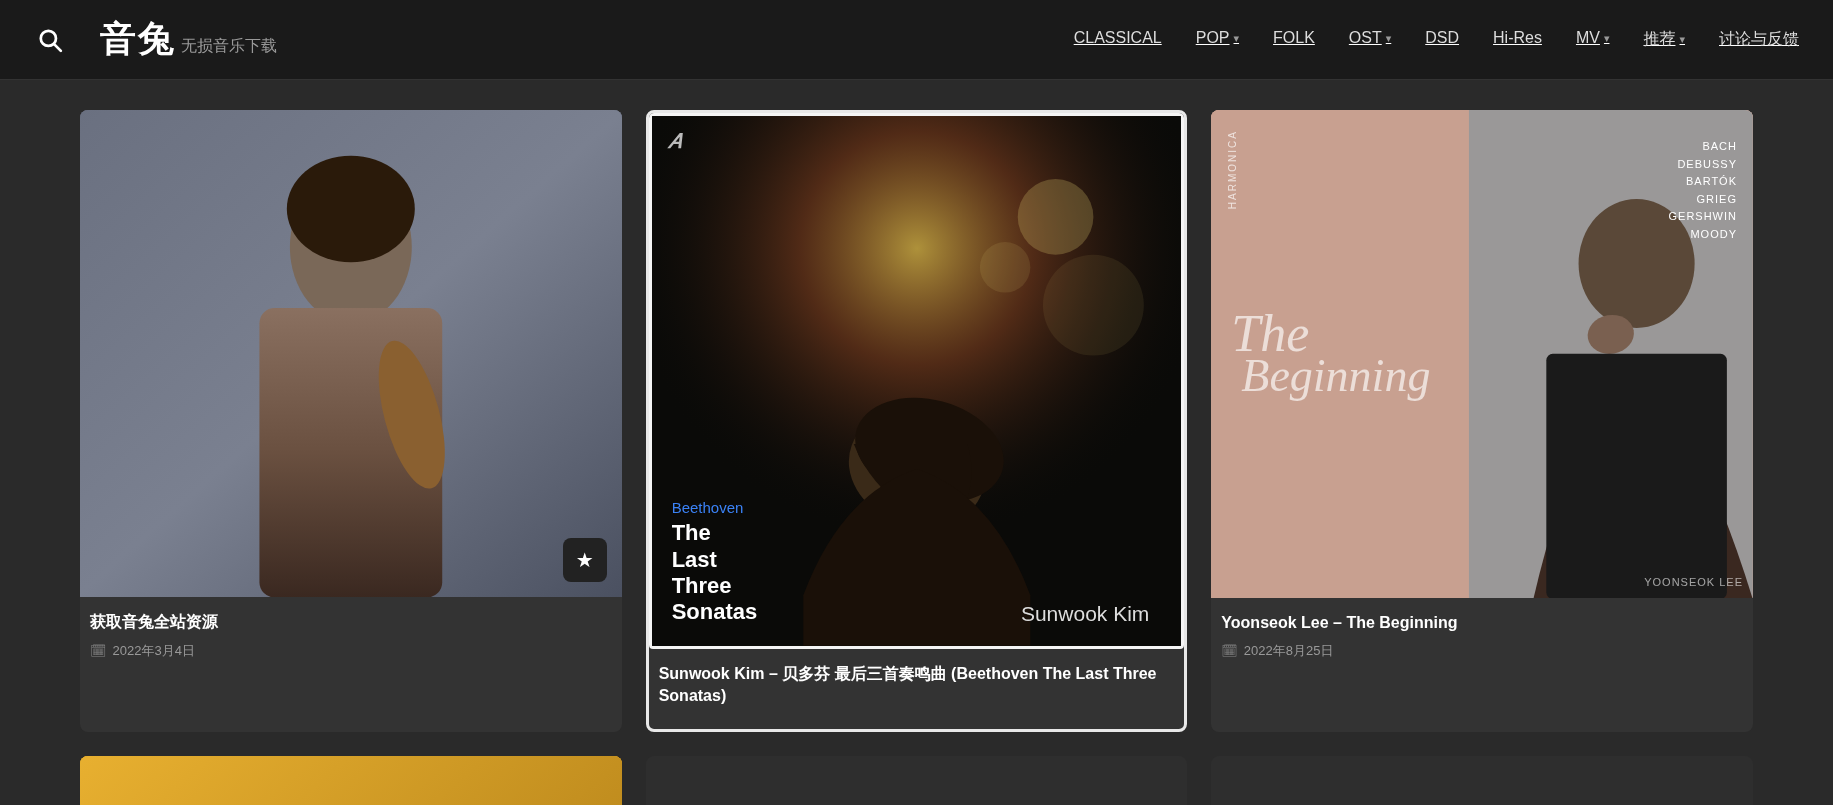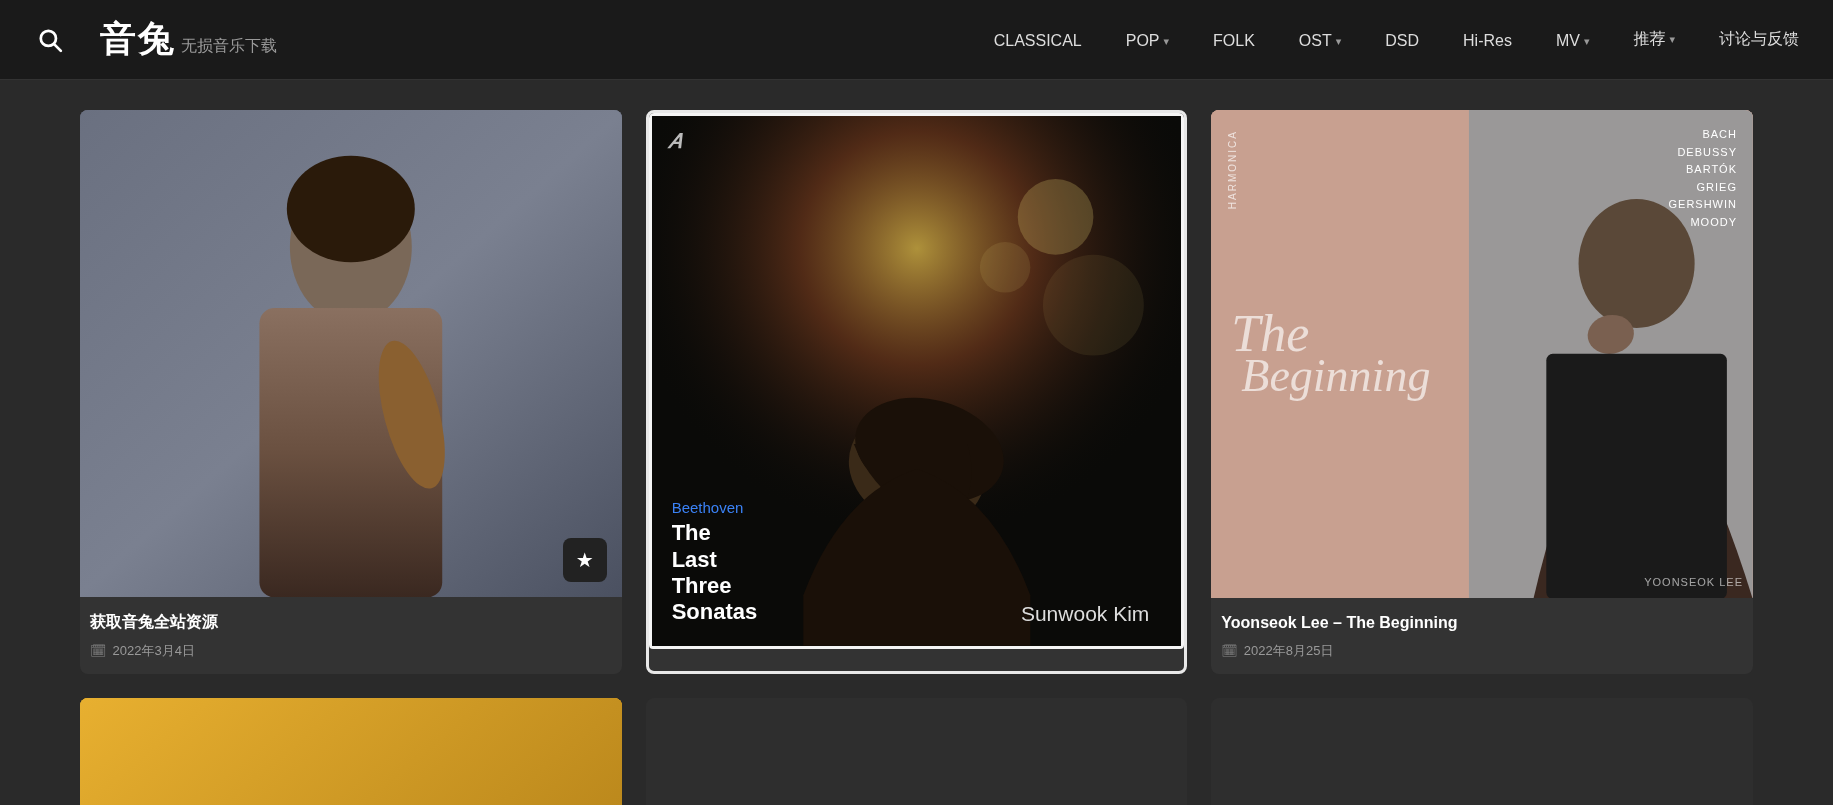--- a/index.html
+++ b/index.html
@@ -44,23 +44,24 @@
       color: #fff;
       letter-spacing: 2px;
     }
     .logo-subtitle {
       font-size: 16px;
       color: #999;
       text-align: center;
     }
     .nav {
       display: flex;
-      align-items: flex-end;
+      align-items: flex-start;
       margin-left: auto;
-      gap: 16px;
+      gap: 6px;
+      text-decoration: underline;
     }
     .nav-item {
       display: flex;
       align-items: center;
       padding: 8px 14px;
       font-size: 16px;
       color: #ddd;
       cursor: pointer;
       white-space: nowrap;
       border-radius: 4px;
@@ -214,21 +215,21 @@
     }
     .beginning-bg {
       width: 100%;
       height: 100%;
       background: linear-gradient(135deg, #d4aa95 0%, #c09080 50%, #b07060 100%);
       position: absolute;
       top: 0; left: 0;
     }
     .beginning-composers {
       position: absolute;
-      top: 16px;
+      top: 28px;
       right: 16px;
       z-index: 2;
       text-align: right;
       font-size: 11px;
       color: #fff;
       line-height: 1.6;
       letter-spacing: 0.5px;
     }
     .beginning-title-text {
       position: absolute;
@@ -408,20 +409,23 @@
           <div class="album-lines">
             <span>The</span><br>
             <span>Last</span><br>
             <span>Three</span><br>
             <span>Sonatas</span>
           </div>
         </div>
 
         <div class="beethoven-text-right">Sunwook Kim</div>
       </div>
+      <div class="card-info">
+        <div class="card-title">Sunwook Kim – 贝多芬 最后三首奏鸣曲 (Beethoven The Last Three Sonatas)</div>
+      </div>
     </div>
 
     <div class="card card-beginning">
       <div class="card-image-wrap" style="position:relative;overflow:hidden;aspect-ratio:1/0.9;">
         <div class="beginning-bg"></div>
 
         <div class="portrait-grey-box"></div>
 
         <svg width="100%" height="100%" viewBox="0 0 420 380" xmlns="http://www.w3.org/2000/svg" preserveAspectRatio="xMidYMid slice" style="position:absolute;top:0;left:0;">
 

